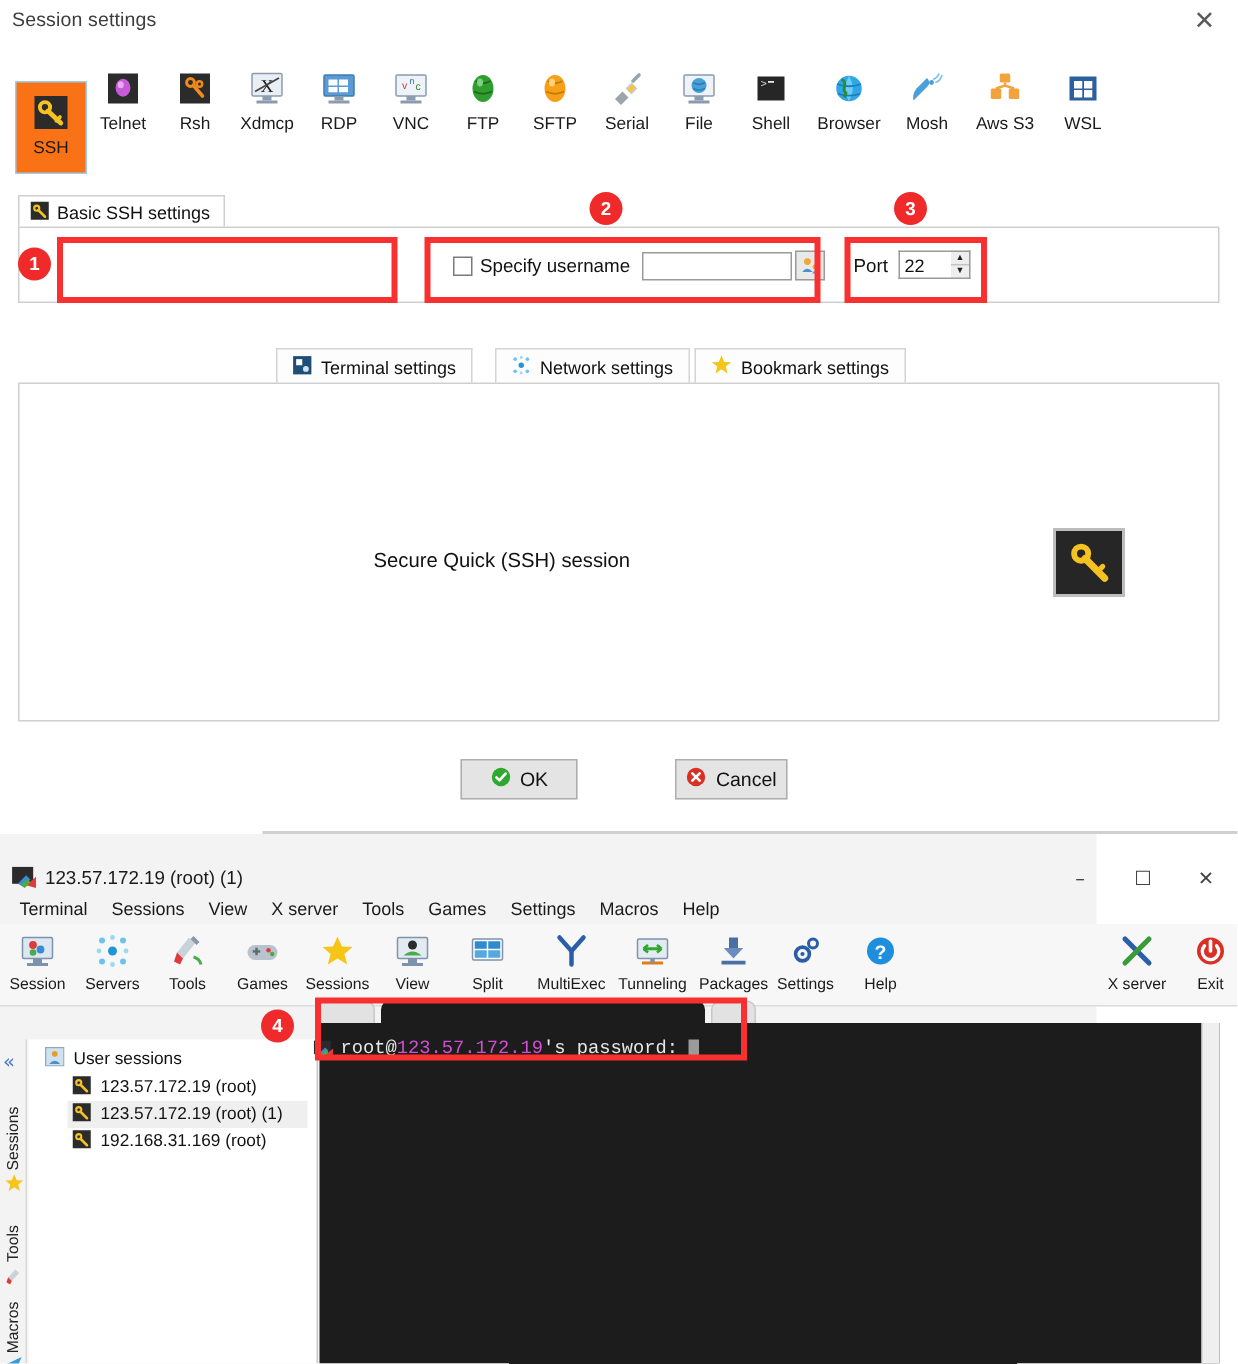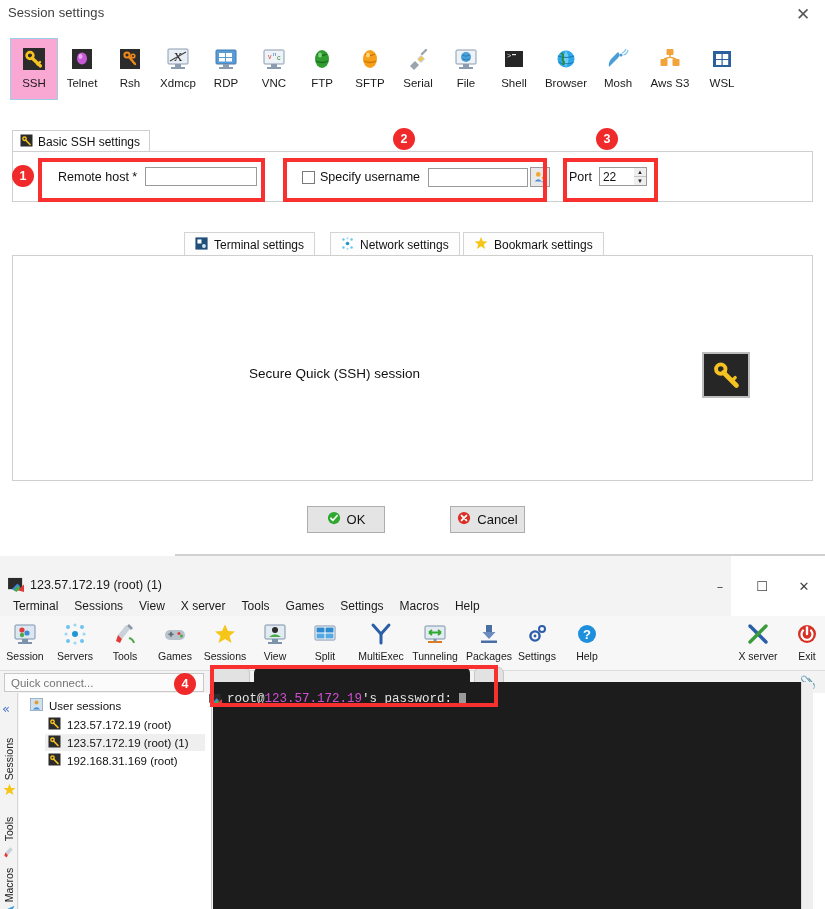--- a/index.html
+++ b/index.html
@@ -34,21 +34,21 @@
   
   .proto-bar {
     position:absolute; left:10px; top:38px; width:805px; height:62px;
     display:flex; align-items:flex-start;
   }
   .proto {
     width:48px; height:62px;
     display:flex; flex-direction:column; align-items:center; justify-content:flex-start;
     padding-top:7px; cursor:pointer; border:1px solid transparent;
   }
-  .proto.sel { background:#f9a8d4; border:1px solid #9ecdeb; }
+  .proto.sel { background:#f97316; border:1px solid #9ecdeb;margin-top:16px; }
   .proto .ico { width:26px; height:26px; display:block; position:relative; }
   .proto .lbl { margin-top:5px; font-size:11.5px; color:#1a1a1a; white-space:nowrap; }
   .proto.wide { width:56px; }
 
   
   .tab-strip1 { position:absolute; left:12px; top:130px; width:150px; height:22px; }
   .tab-basic {
     position:absolute; left:0; top:0; height:22px; padding:0 9px 0 7px;
     border:1px solid #cfcfcf; border-bottom:none; background:#fff;
     display:flex; align-items:center; gap:5px;
@@ -397,24 +397,20 @@
               <circle cx="9" cy="9.5" r="3.4" fill="none" stroke="#f6c222" stroke-width="2.8"></circle>
               <path d="M11 12 L20 21" stroke="#f6c222" stroke-width="3.4" stroke-linecap="round"></path>
             </svg>
         </span>
         <span>Basic SSH settings</span>
       </div>
     </div>
 
     <div class="panel-basic">
 
-      <div class="fld" style="left:45px; top:15px;">
-        <span>Remote host *</span>
-        <input class="txtinput" style="width: 112px; margin-left: 8px;" type="text" value="">
-      </div>
 
       <div class="fld" style="left:289px; top:15px;">
         <span class="chk"></span>
         <span>Specify username</span>
         <input class="txtinput" style="width: 100px; margin-left: 8px;" type="text" value="">
         <span class="userbtn">
           <svg width="14" height="14" viewBox="0 0 16 16">
               <circle cx="6" cy="5" r="2.6" fill="#f0a830"></circle>
               <path d="M2 13 Q6 8 10 13 Z" fill="#4a8fd0"></path>
               <circle cx="12" cy="9" r="2" fill="#f0a830"></circle>
@@ -697,24 +693,20 @@
           <svg width="24" height="24" viewBox="0 0 24 24">
               <circle cx="12" cy="12" r="9" fill="#d93025"></circle>
               <path d="M12 5.5 L12 12" stroke="#fff" stroke-width="2.4" stroke-linecap="round"></path>
               <path d="M8 8.5 A5.5 5.5 0 1 0 16 8.5" stroke="#fff" stroke-width="2.2" fill="none" stroke-linecap="round"></path>
             </svg>
         </span>
         <span class="rlbl">Exit</span>
       </div>
     </div>
 
-    <div class="qcbar">
-      <input class="qcinput" type="text" placeholder="Quick connect..." style="">
-      <span class="clip-icon">📎</span>
-    </div>
 
     <div class="term-tabs">
       <div class="ttab inactive" style="left:0; width:38px;"></div>
       <div class="ttab active" style="left:42px; width:216px;"></div>
       <div class="ttab inactive" style="left:262px; width:30px;"></div>
     </div>
 
     <div class="rail">
       <span class="rail-chev">«</span>
       <span class="vlabel" style="top:60px;">Sessions</span>

